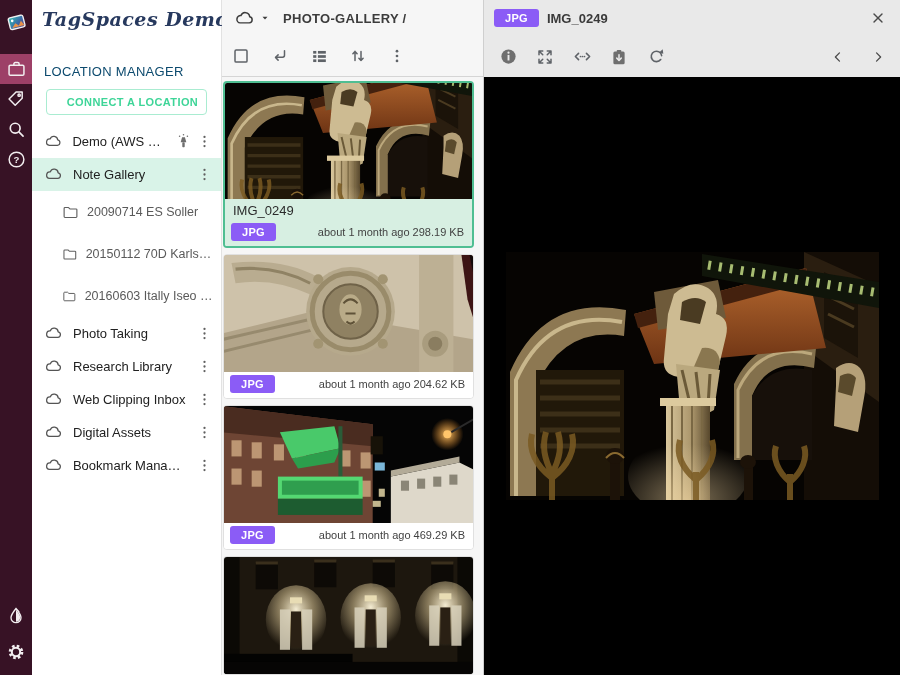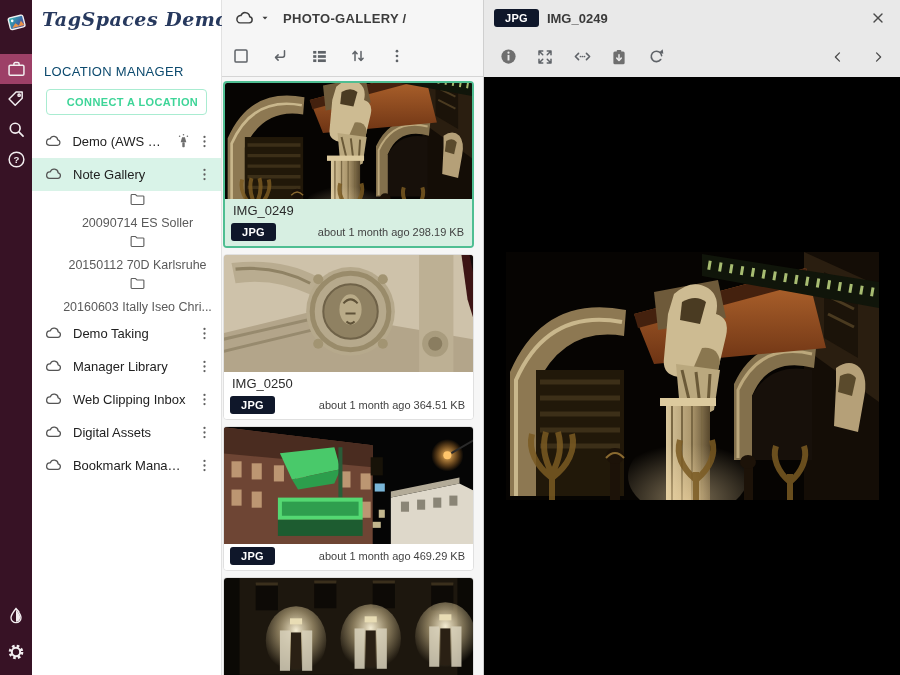--- a/index.html
+++ b/index.html
@@ -25,42 +25,42 @@
   .version-badge { margin-left:5px; margin-top:1px; background:#ebebeb; border-radius:8px;
     font-size:9px; font-weight:bold; color:#3c3c3c; padding:2px 6px; }
   .lm-title { margin:24px 0 10px 12px; font-size:13px; color:#0c4a6e; letter-spacing:0.3px; }
   .connect-btn { margin:0 14px 10px 14px; height:26px; border:1px solid #a9ecd1; border-radius:4px;
     background:#fff; color:#3ed598; font-size:11px; font-weight:bold; letter-spacing:0.4px;
     display:flex; align-items:center; justify-content:center; cursor:pointer;padding-left:12px; }
   .loc { display:flex; align-items:center; height:33px; padding:0 8px 0 12px; gap:10px; cursor:pointer; }
   .loc.selected { background:#d9f3e8; }
   .loc-label { font-size:13px; color:#212121; white-space:nowrap; overflow:hidden; text-overflow:ellipsis; flex:0 1 auto; }
   .loc .right-icons { margin-left:auto; display:flex; align-items:center; gap:4px; }
-  .folder-row { display:flex; align-items:center; height:42px; padding:0 8px 0 30px; gap:8px; cursor:pointer;flex-direction:column; }
+  .folder-row { display:flex; align-items:center; height:42px; padding:0 8px 0 30px; gap:8px; cursor:pointer; }
   .folder-label { font-size:12.5px; color:#5a5a5a; white-space:nowrap; overflow:hidden; text-overflow:ellipsis; }
 
   
   .browser { position:absolute; left:222px; top:0; width:261px; height:675px; background:#f6f6f6; }
   .path-row { display:flex; align-items:center; height:36px; padding-left:12px; gap:4px; }
   .path-text { font-size:13px; font-weight:bold; color:#3c3c3c; letter-spacing:0.3px; margin-left:8px; }
   .btoolbar { display:flex; align-items:center; height:41px; padding-left:9px; gap:19px;
     border-bottom:1px solid #d5d5d5; }
   .tool-btn { width:20px; height:20px; display:flex; align-items:center; justify-content:center; cursor:pointer; }
   .cards { padding:4px 9px 0 1px; }
   .card { background:#fff; border:1px solid #e0e0e0; border-radius:4px; overflow:hidden;
     margin-bottom:6px; cursor:pointer; }
   .card.selected { border:2px solid #4fbe92; }
   .thumb { display:block; width:100%; height:117px; }
   .card.selected .thumb { height:116px; }
   .thumb svg { display:block; width:100%; height:100%; }
   .card-info { background:#fff; }
   .card.selected .card-info { background:#d7efe2; }
   .card-title { font-size:13px; color:#2b2b2b; padding:4px 8px 2px 8px; }
   .card-footer { display:flex; align-items:center; padding:3px 8px 5px 6px; }
-  .tag-badge { background:#0f172a; color:#fff; font-size:11px; font-weight:bold;
+  .tag-badge { background:#8b5cf6; color:#fff; font-size:11px; font-weight:bold;
     padding:3px 11px; border-radius:3px; letter-spacing:0.3px; }
   .card-meta { margin-left:auto; font-size:11px; color:#424242; }
 
   
   .viewer { position:absolute; left:483px; top:0; width:417px; height:675px; background:#000;
     border-left:1px solid #cfcfcf; }
   .viewer-header { display:flex; align-items:center; height:36px; background:#e9e9e9; padding:0 12px 0 10px; }
   .viewer-title { font-size:13px; font-weight:bold; color:#3a3a3a; margin-left:8px; }
   .vtoolbar { display:flex; align-items:center; height:41px; background:#e9e9e9; padding:0 12px 0 14px; gap:17px; }
   .vtool-btn { width:20px; height:20px; display:flex; align-items:center; justify-content:center; cursor:pointer; }
@@ -392,36 +392,36 @@
       <svg width="17" height="17" viewBox="0 0 24 24">
           <path d="M3 6.2 a1.2 1.2 0 0 1 1.2 -1.2 h5 l2 2 h8.6 a1.2 1.2 0 0 1 1.2 1.2 v9.6 a1.2 1.2 0 0 1 -1.2 1.2 H4.2 a1.2 1.2 0 0 1 -1.2 -1.2 z" fill="none" stroke="#5f5f5f" stroke-width="1.6" stroke-linejoin="round"></path>
         </svg>
       <span class="folder-label">20160603 Itally Iseo Chri...</span>
     </div>
 
     <div class="loc">
       <svg width="19" height="19" viewBox="0 0 24 24">
           <path d="M7 17 h10.5 a3.6 3.6 0 0 0 .4 -7.1 a5.1 5.1 0 0 0 -9.9 -1.2 A3.9 3.9 0 0 0 7 17 z" fill="none" stroke="#555" stroke-width="1.6" stroke-linejoin="round"></path>
         </svg>
-      <span class="loc-label">Demo Taking</span>
+      <span class="loc-label">Photo Taking</span>
       <span class="right-icons">
           <svg width="17" height="17" viewBox="0 0 24 24">
             <g fill="#5f5f5f">
               <circle cx="12" cy="5.5" r="1.6"></circle>
               <circle cx="12" cy="12" r="1.6"></circle>
               <circle cx="12" cy="18.5" r="1.6"></circle>
             </g>
           </svg>
         </span>
     </div>
     <div class="loc">
       <svg width="19" height="19" viewBox="0 0 24 24">
           <path d="M7 17 h10.5 a3.6 3.6 0 0 0 .4 -7.1 a5.1 5.1 0 0 0 -9.9 -1.2 A3.9 3.9 0 0 0 7 17 z" fill="none" stroke="#555" stroke-width="1.6" stroke-linejoin="round"></path>
         </svg>
-      <span class="loc-label">Manager Library</span>
+      <span class="loc-label">Research Library</span>
       <span class="right-icons">
           <svg width="17" height="17" viewBox="0 0 24 24">
             <g fill="#5f5f5f">
               <circle cx="12" cy="5.5" r="1.6"></circle>
               <circle cx="12" cy="12" r="1.6"></circle>
               <circle cx="12" cy="18.5" r="1.6"></circle>
             </g>
           </svg>
         </span>
     </div>
@@ -544,24 +544,23 @@
         </div>
       </div>
 
       <div class="card">
         <div class="thumb">
           <svg viewBox="0 0 252 116" preserveAspectRatio="xMidYMid slice">
               <use href="#pic-medallion"></use>
             </svg>
         </div>
         <div class="card-info">
-          <div class="card-title">IMG_0250</div>
           <div class="card-footer">
             <span class="tag-badge">JPG</span>
-            <span class="card-meta">about 1 month ago 364.51 KB</span>
+            <span class="card-meta">about 1 month ago 204.62 KB</span>
           </div>
         </div>
       </div>
 
       <div class="card">
         <div class="thumb">
           <svg viewBox="0 0 252 116" preserveAspectRatio="xMidYMid slice">
               <use href="#pic-street"></use>
             </svg>
         </div>

